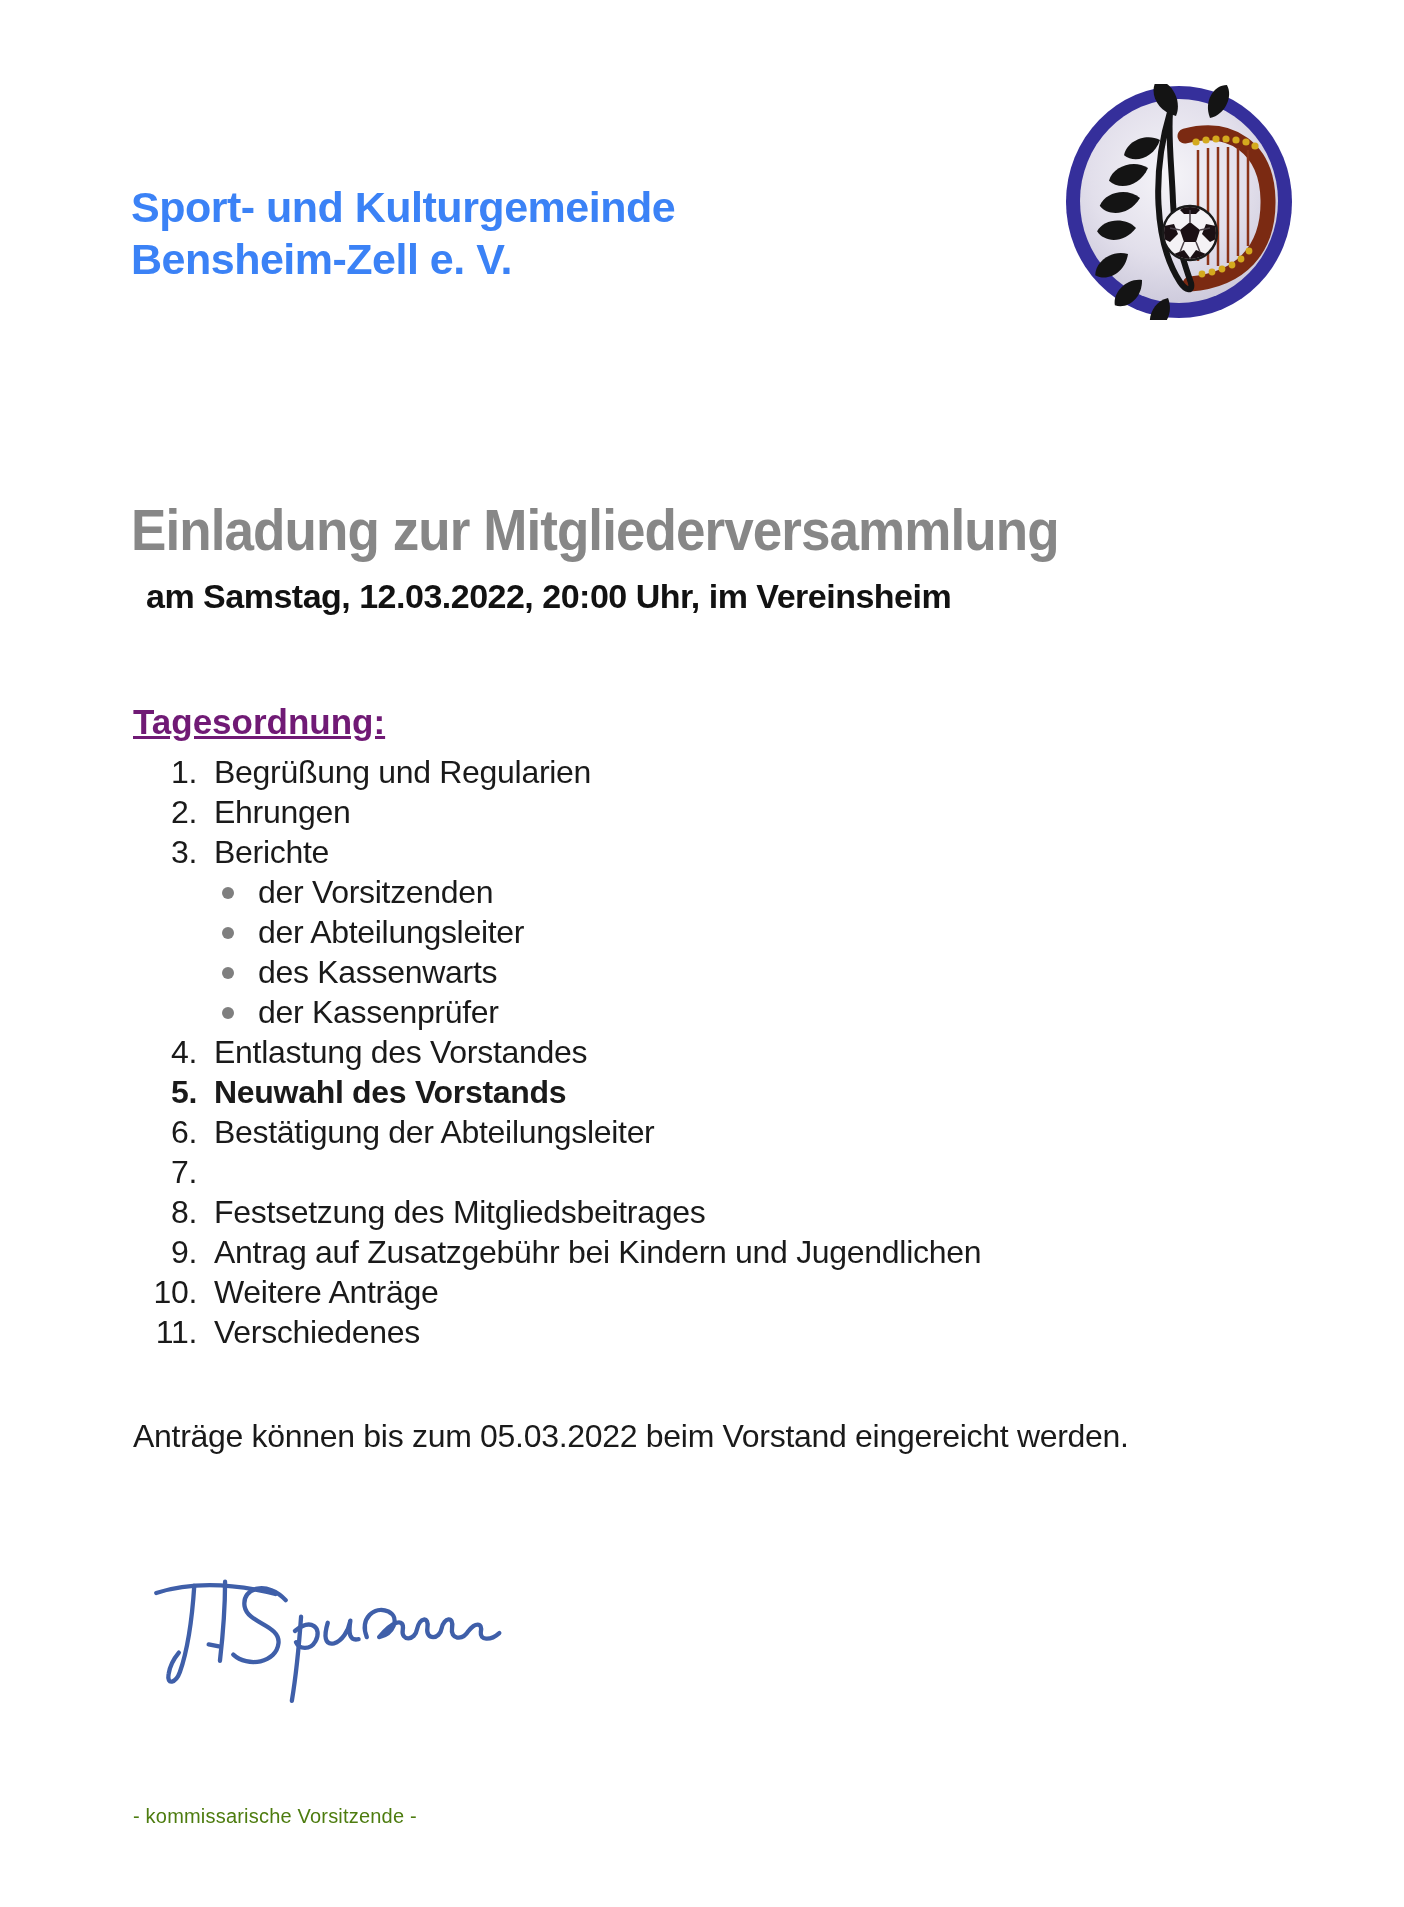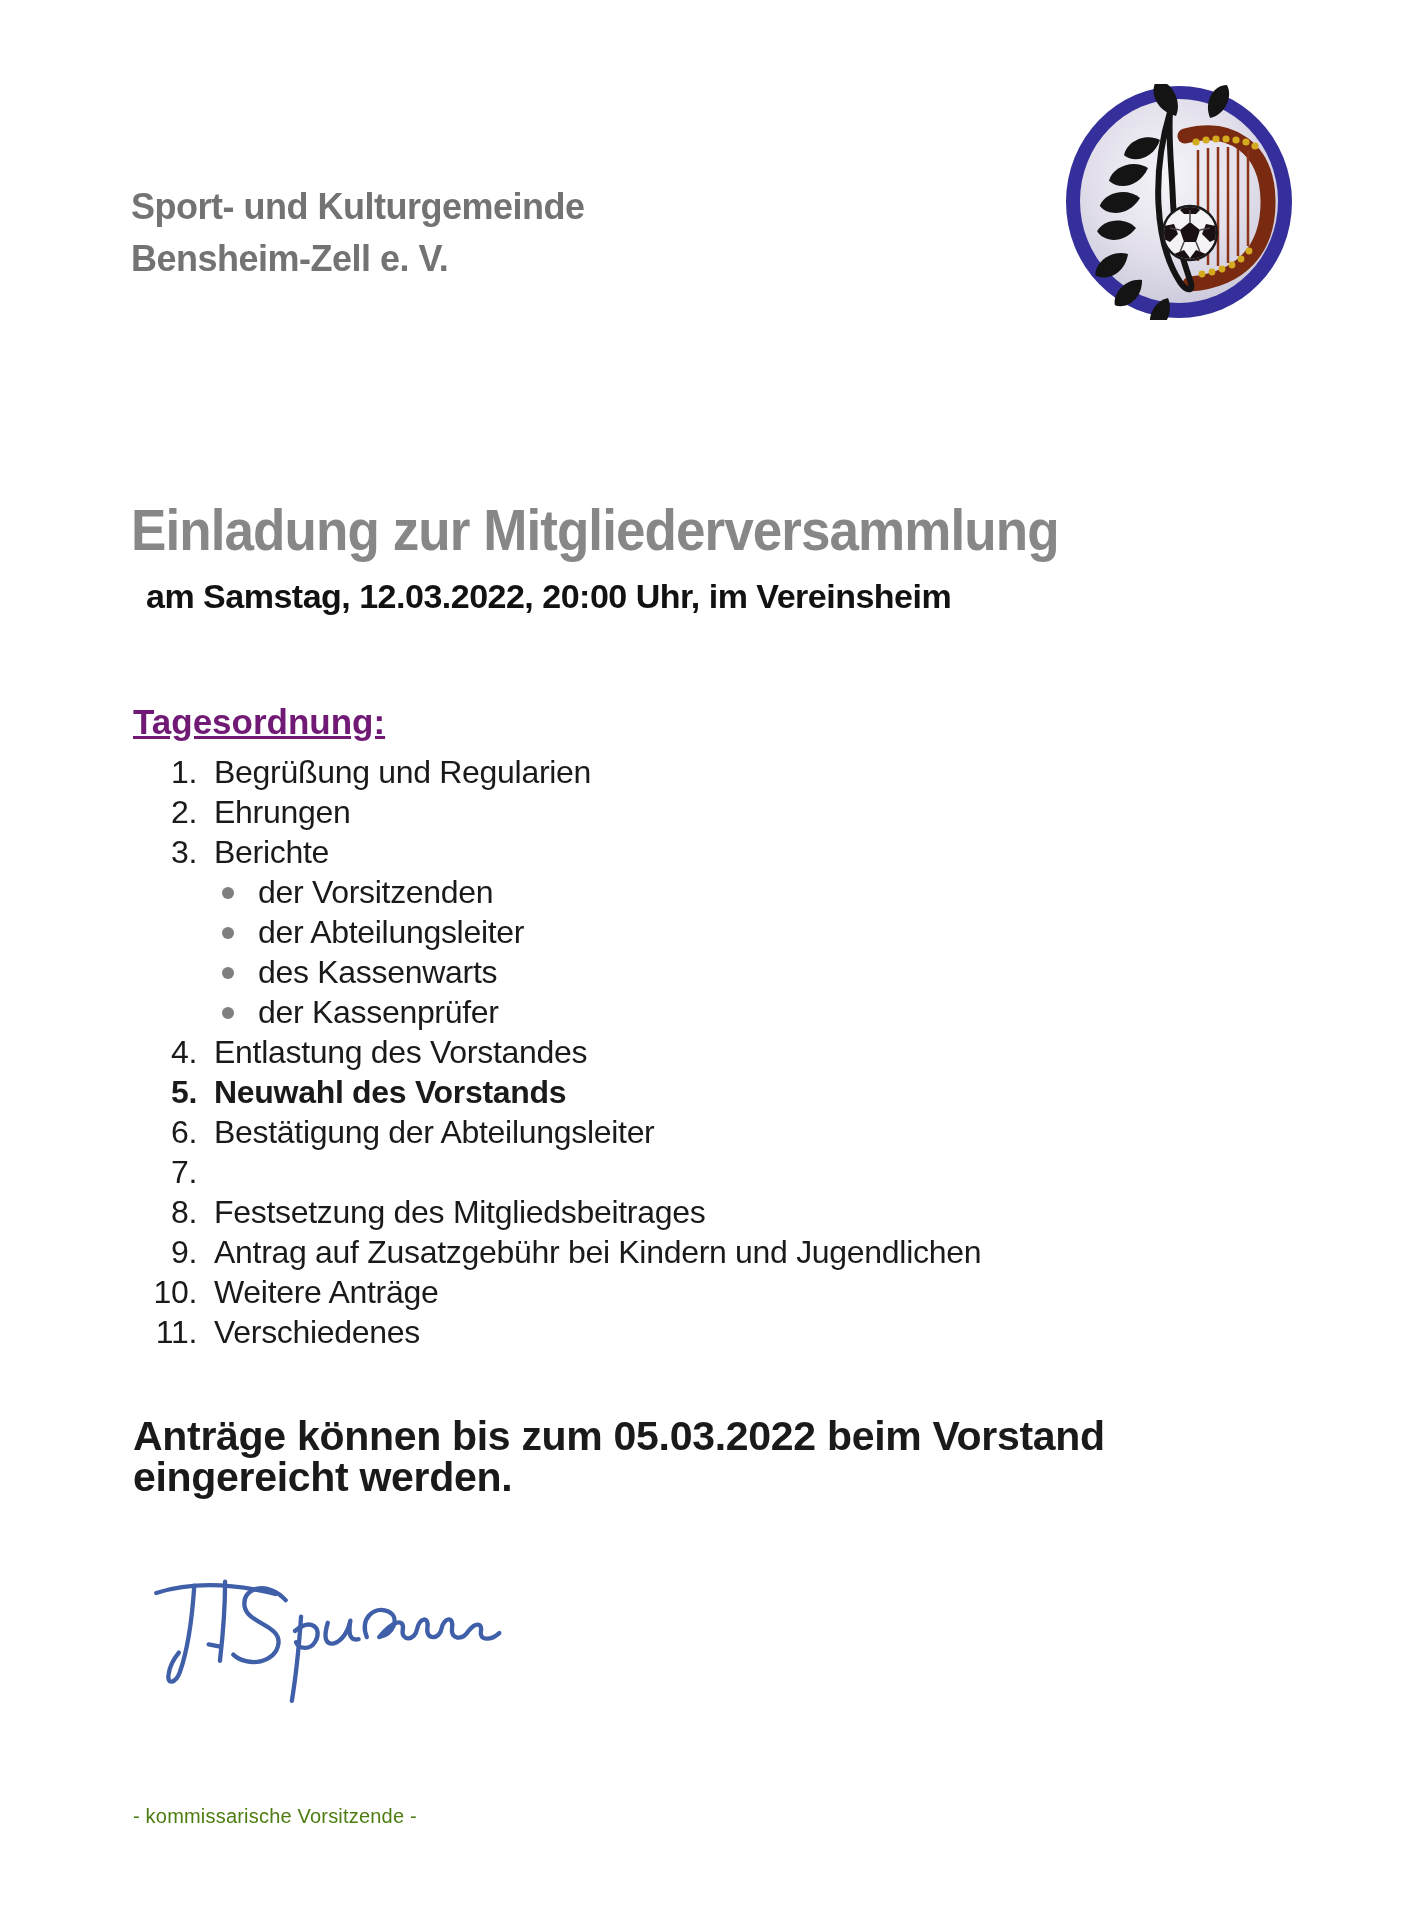--- a/index.html
+++ b/index.html
@@ -7,22 +7,22 @@
     position:relative;
     width:1404px;height:1907px;
     background:#ffffff;
     font-family:"Liberation Sans","DejaVu Sans",sans-serif;
     color:#161616;
     overflow:hidden;
   }
   .abs{position:absolute;}
   #org-name{
     left:131px;top:181px;
-    font-size:36px;font-weight:bold;line-height:52px;
-    color:#737373;letter-spacing:-0.5px;
+    font-size:43px;font-weight:bold;line-height:52px;
+    color:#3b82f6;letter-spacing:-0.5px;
   }
   #logo{left:1064px;top:84px;width:230px;height:236px;}
   #title{
     left:131px;top:497px;
     font-size:57px;font-weight:bold;color:#878787;
     letter-spacing:-1px;white-space:nowrap;
     transform:scaleX(0.93);transform-origin:left top;
   }
   #subtitle{
     left:133px;top:577px;
@@ -44,21 +44,21 @@
   }
   .agenda-row .txt{position:absolute;left:214px;}
   .agenda-row.bullet .dot{
     position:absolute;left:222px;top:15px;width:12px;height:12px;
     border-radius:50%;background:#7f7f7f;
   }
   .agenda-row.bullet .txt{left:258px;}
   .agenda-row.bold{font-weight:bold;}
   #note{
     left:133px;top:1416px;width:1015px;
-    font-size:41px;line-height:41px;color:#1a1a1a;letter-spacing:-0.3px;font-weight:bold;
+    font-size:32px;line-height:41px;color:#1a1a1a;letter-spacing:-0.3px;
   }
   #signature{left:146px;top:1576px;width:380px;height:150px;}
   #footer{
     left:133px;top:1805px;
     font-size:20px;color:#4d7c0f;letter-spacing:0.2px;
   }
 </style>
 </head>
 <body>
 

